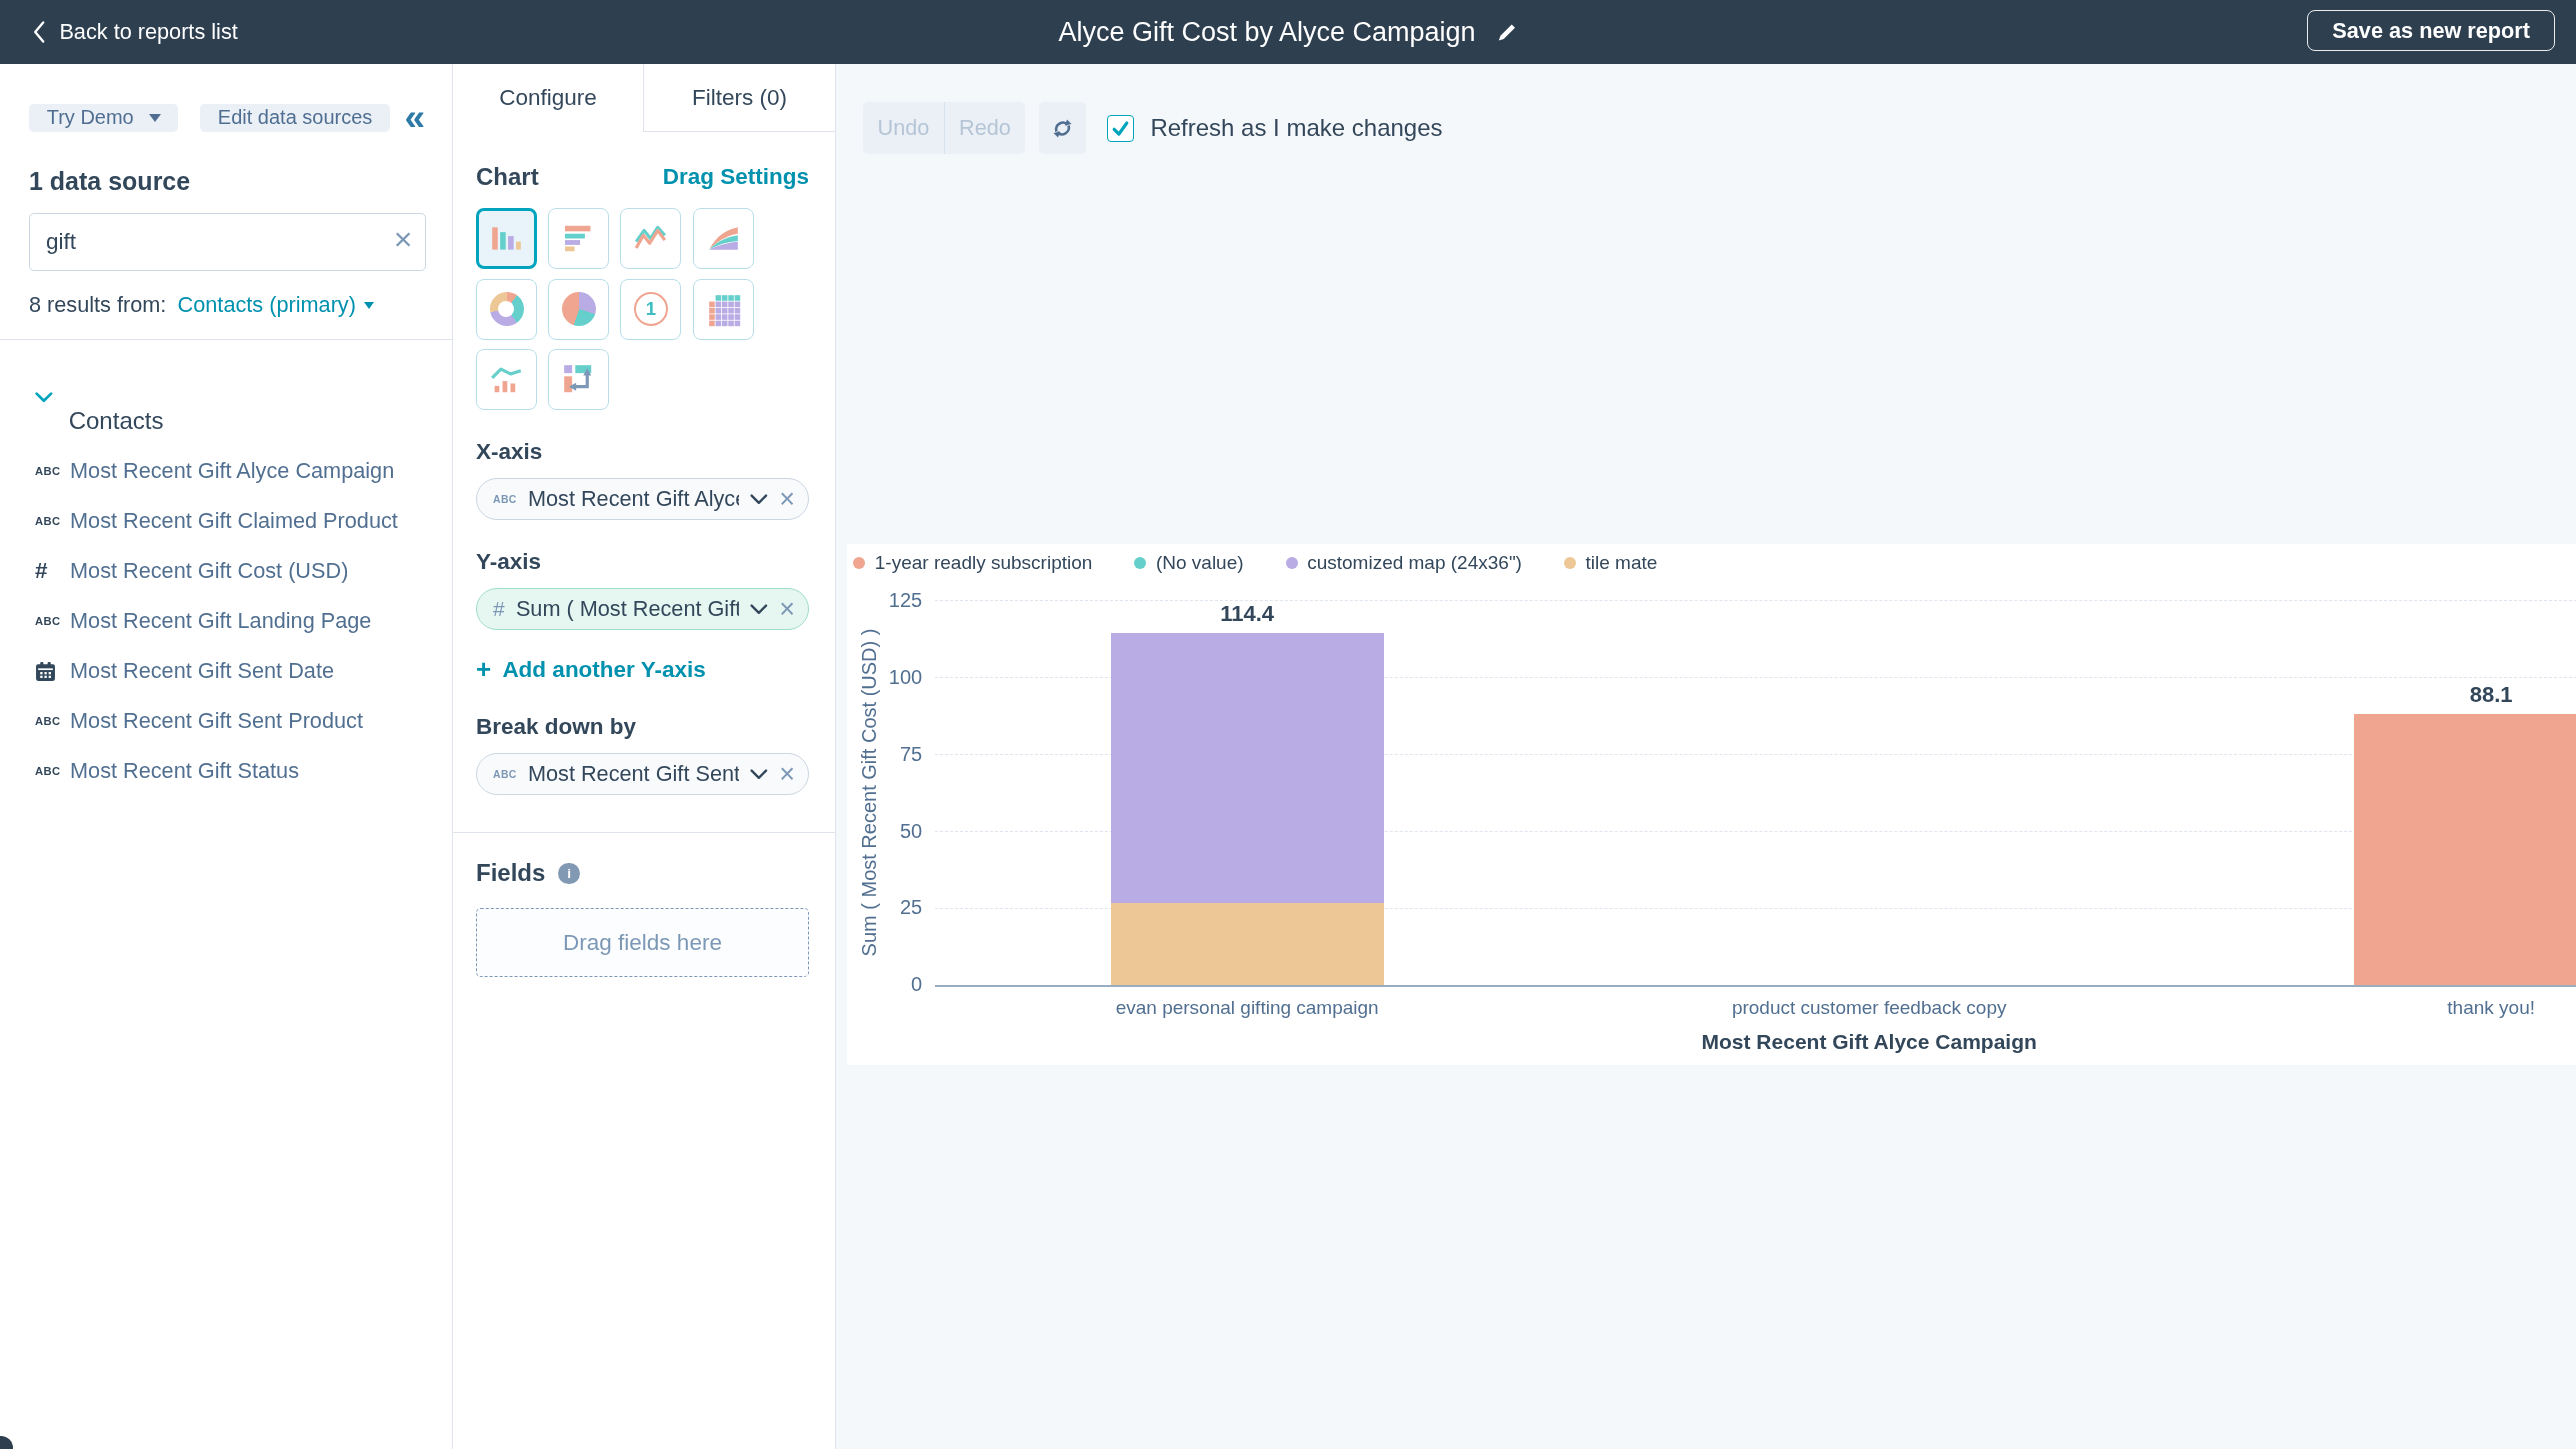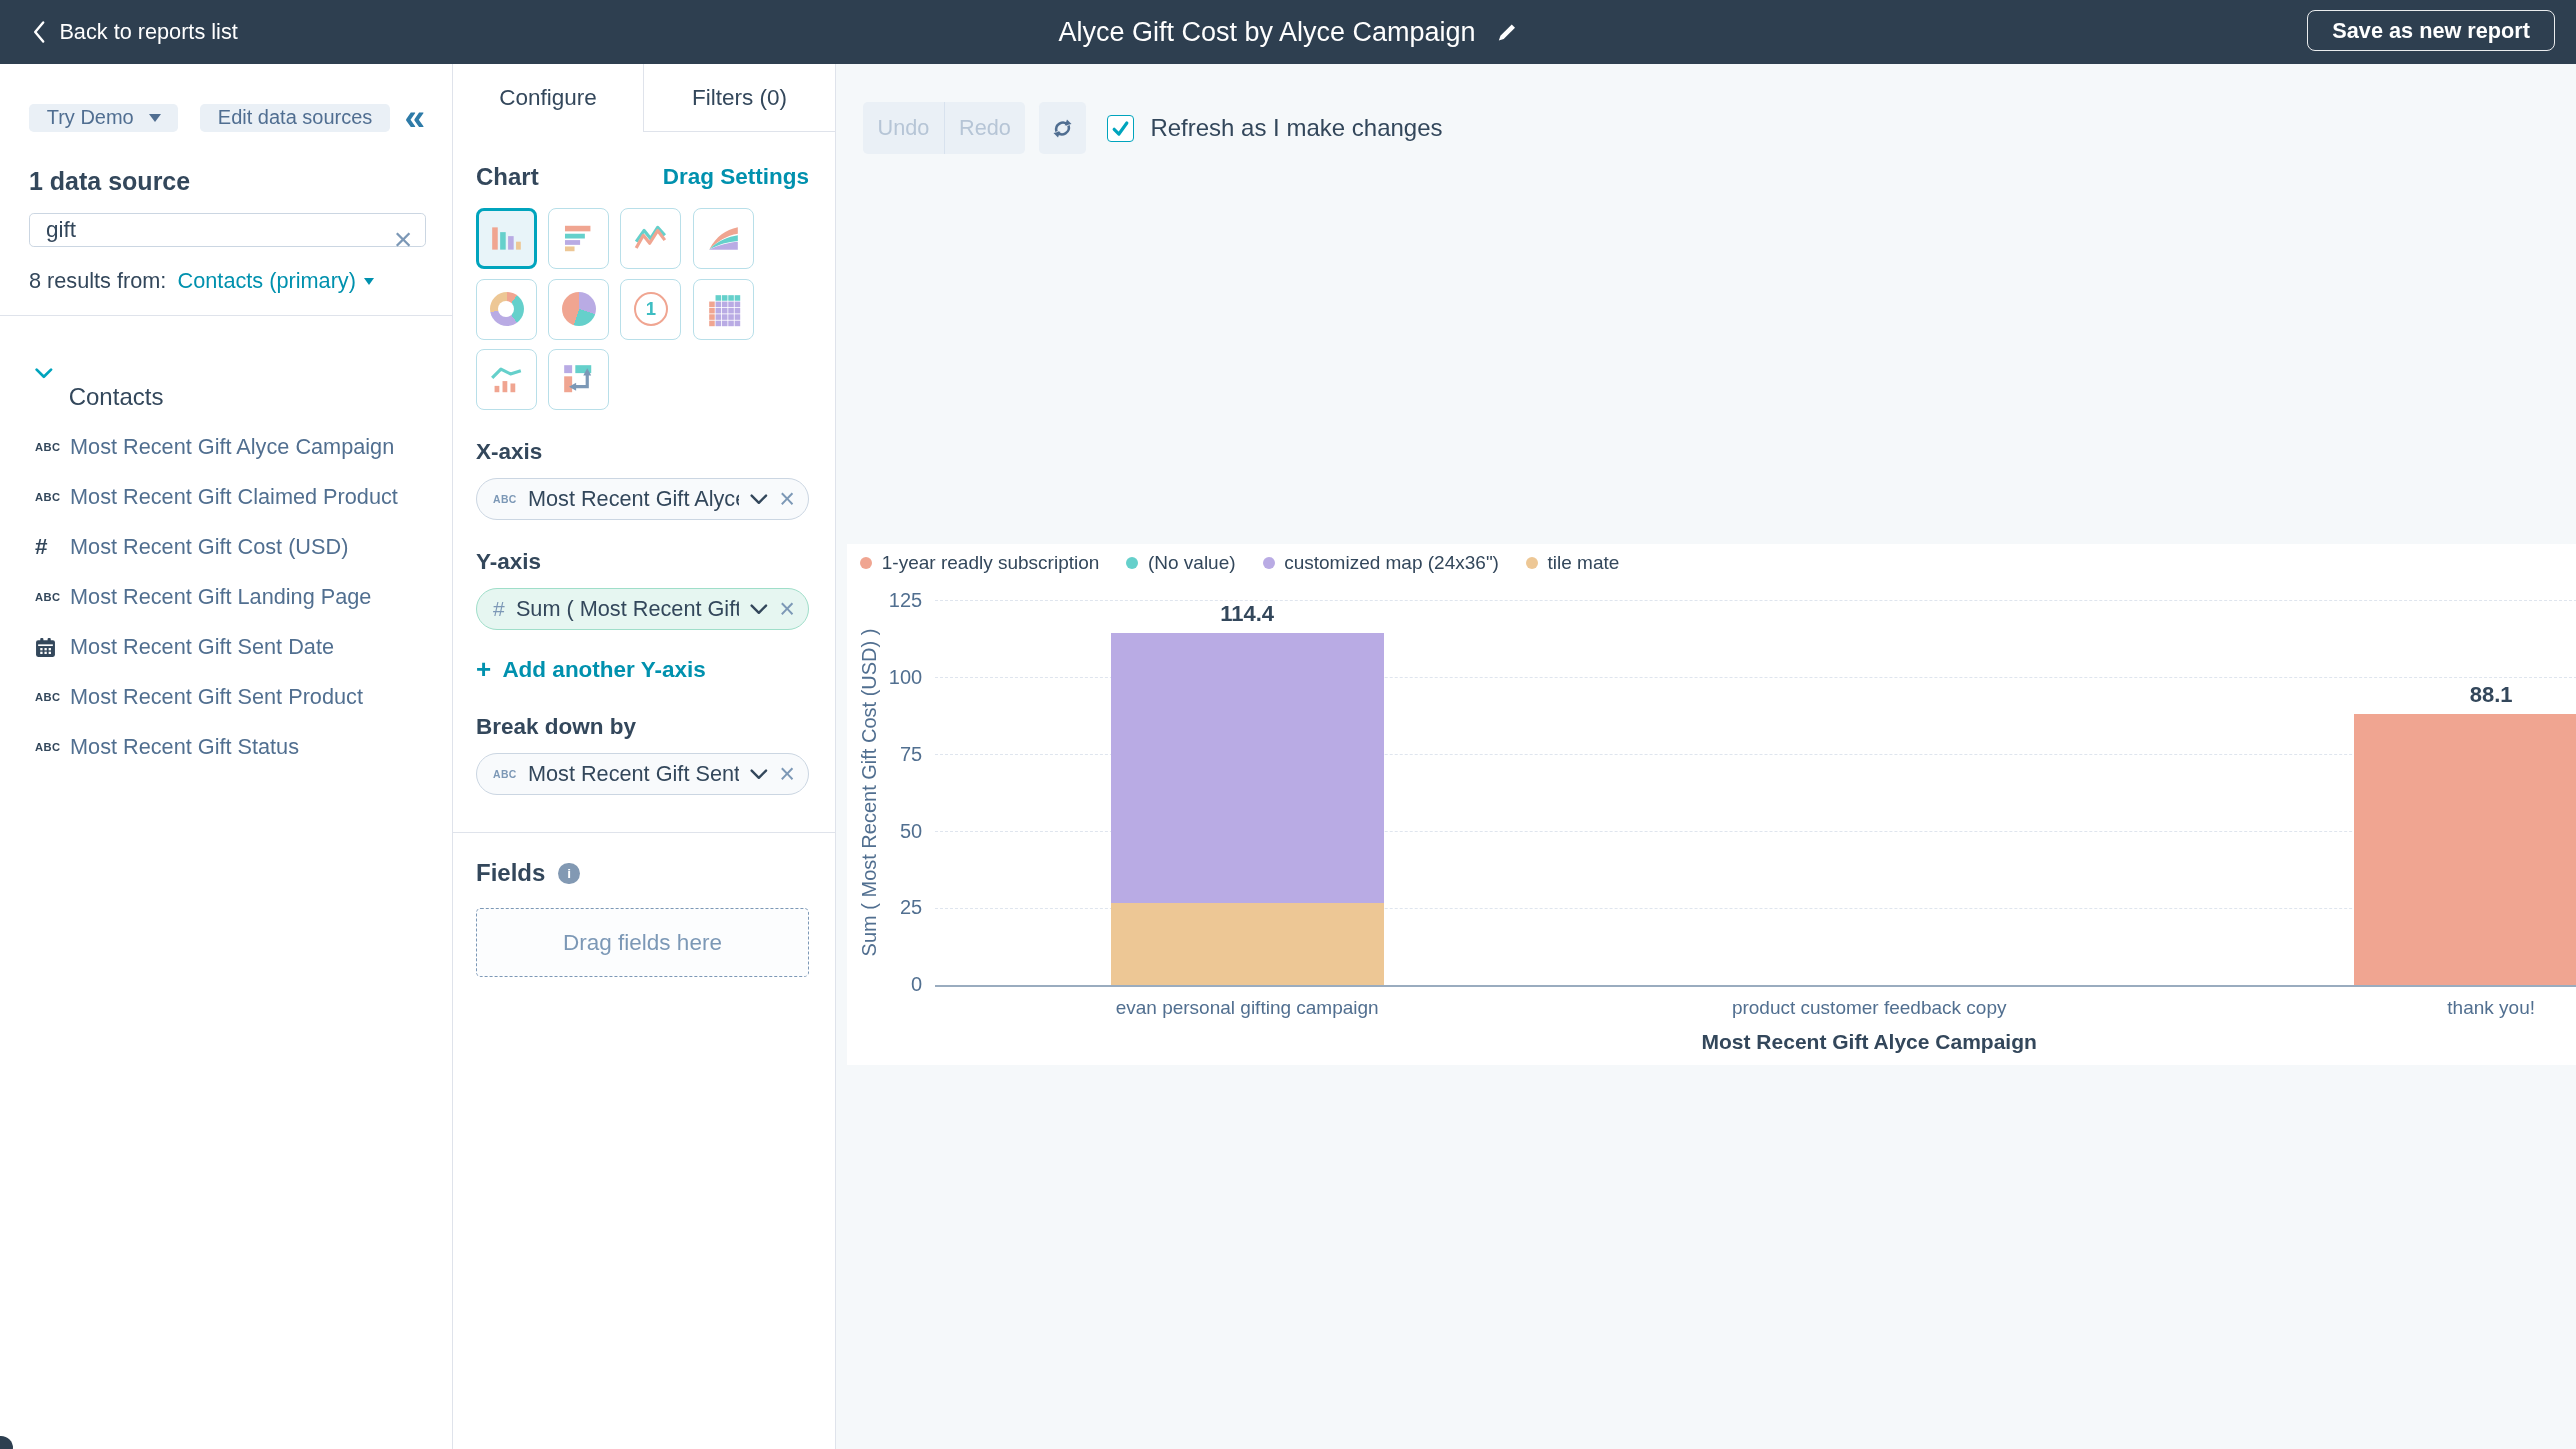--- a/index.html
+++ b/index.html
@@ -23,21 +23,21 @@
     border-right:0.8px solid #dfe3eb; }
   .sb-btnrow { display:flex; align-items:center; padding:35px 27px 0 29px; }
   .gray-btn { height:28px; padding:0 17.7px; background:#eaf0f6; border:none; border-radius:4.8px;
     color:#506e91; font-size:20px; display:flex; align-items:center; gap:15px; }
   .caret-down { width:0; height:0; border-left:6.4px solid transparent; border-right:6.4px solid transparent;
     border-top:8px solid #506e91; }
   .collapse-icon { margin-left:14.4px; font-size:37px; line-height:1; color:#2e7ba8; font-weight:700; }
   .collapse-icon::before { content:"«"; }
   .ds-count { margin:30.5px 29px 0; font-size:25px; font-weight:700; }
   .search-wrap { position:relative; margin:17.7px 26.5px 0 29px; }
-  .search-input { width:100%; height:34px; border:0.8px solid #cbd6e2; border-radius:4.8px;
+  .search-input { width:100%; height:58px; border:0.8px solid #cbd6e2; border-radius:4.8px;
     padding:0 51px 0 16px; font-size:22.5px; color:#33475b; background:#fff;
     font-family:"Liberation Sans",sans-serif; }
   .search-clear { position:absolute; right:13px; top:8px; color:#7c98b6; font-size:32px; cursor:pointer; }
   .search-clear::before { content:"×"; }
   .results-line { margin:21px 29px 0; font-size:21.7px; display:flex; align-items:center; gap:11.2px; }
   .results-src { color:#0091ae; font-weight:500; display:flex; align-items:center; gap:8px; }
   .caret-teal { width:0; height:0; border-left:5.6px solid transparent; border-right:5.6px solid transparent;
     border-top:7.2px solid #0091ae; }
   .sb-divider { margin-top:21px; border-top:0.8px solid #dfe3eb; }
   .group-header { margin:19px 29px 0 35px; display:flex; align-items:center; gap:16px; }
@@ -103,21 +103,21 @@
   .undo-redo { display:flex; height:52px; background:#eaf0f6; border-radius:4.8px; overflow:hidden; }
   .ur-btn { width:81px; border:none; background:transparent; color:#b6c5d6; font-size:21.7px; }
   .ur-btn + .ur-btn { border-left:0.8px solid #d8e2ee; }
   .refresh-btn { margin-left:14.4px; width:47px; height:52px; background:#eaf0f6; border:none;
     border-radius:4.8px; display:flex; align-items:center; justify-content:center; }
   .checkbox { margin-left:21px; width:27px; height:27px; border:1.6px solid #00a4bd; border-radius:4px;
     background:#fff; display:flex; align-items:center; justify-content:center; }
   .cb-label { margin-left:16px; font-size:24px; }
 
   .chart-card { position:absolute; left:11.2px; top:480px; width:1830px; height:521px; background:#fff; }
-  .legend { position:absolute; left:13px; top:8px; display:flex; align-items:center; gap:27px;text-align:center; }
+  .legend { position:absolute; left:6px; top:8px; display:flex; align-items:center; gap:42px;text-align:center; }
   .legend-item { display:flex; align-items:center; gap:9.6px; cursor:pointer; }
   .legend-dot { width:12px; height:12px; border-radius:50%; }
   .legend-text { font-size:19px; color:#33475b; }
   .ylabel-box { position:absolute; left:6.4px; top:56px; height:385px; width:32px;
     display:flex; align-items:center; justify-content:center; }
   .ylabel-box span { transform:rotate(-90deg); white-space:nowrap; font-size:20px; color:#516f90; }
   .gridline { position:absolute; left:88px; width:1677px; border-top:0.8px dashed #dfe5ee; }
   .axis-line { position:absolute; left:88px; width:1677px; height:1.6px; background:#9aacbf; }
   .tick-label { position:absolute; left:0; width:75px; text-align:right; font-size:20px;
     color:#516f90; }

